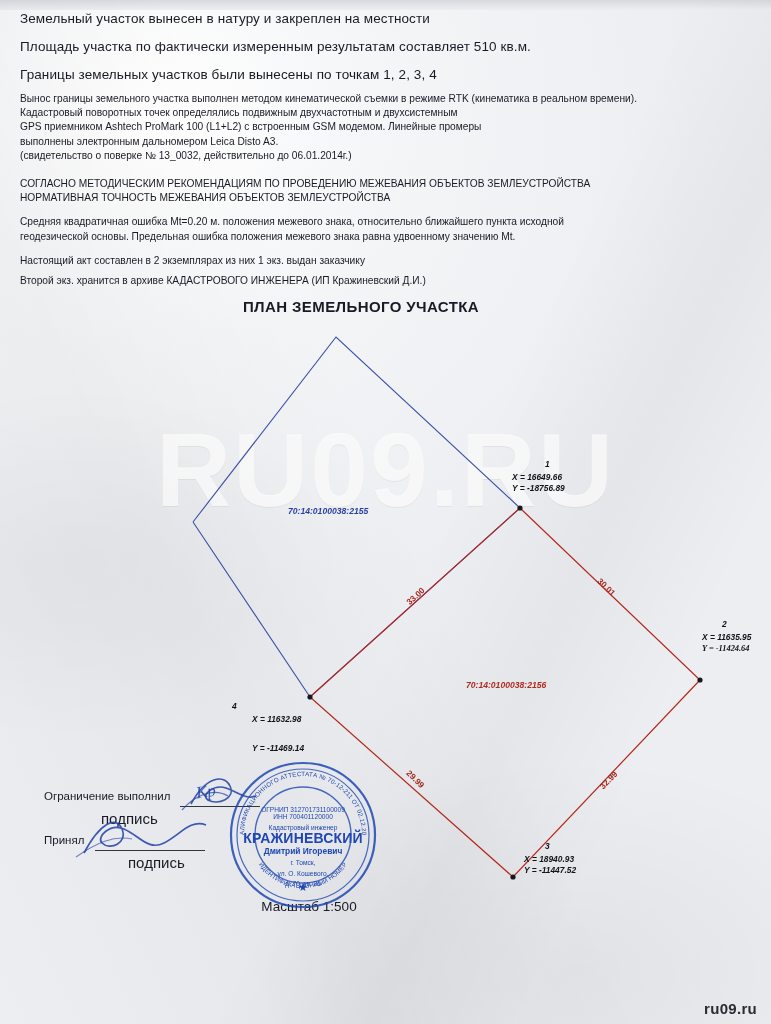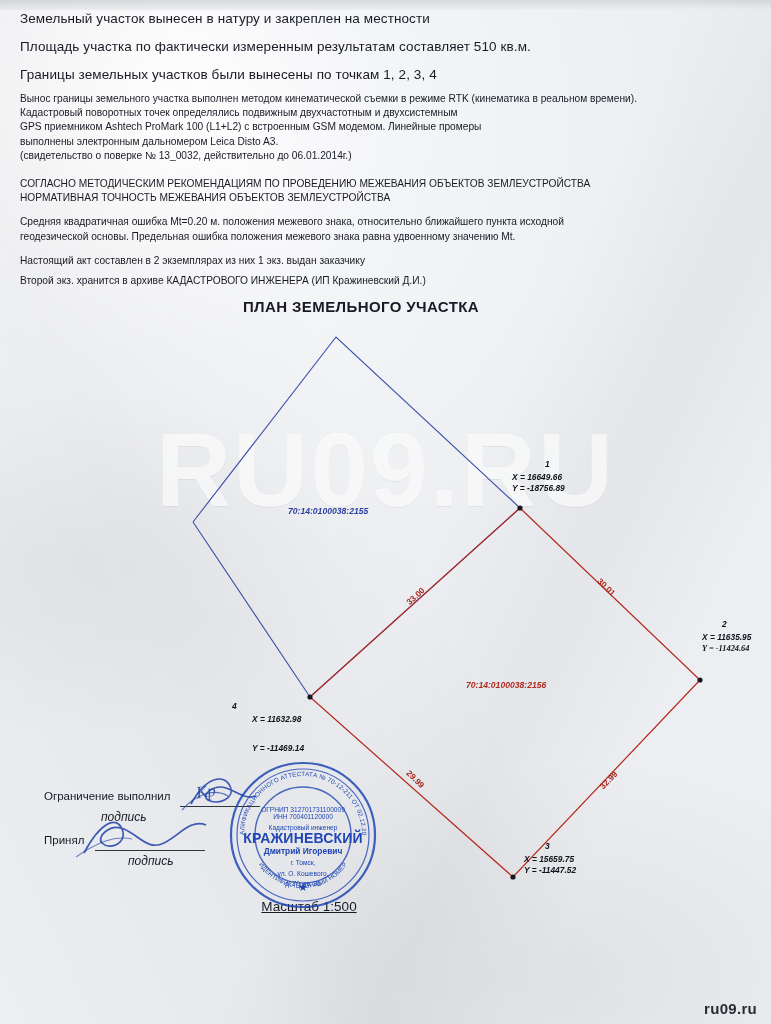--- a/index.html
+++ b/index.html
@@ -118,38 +118,36 @@
     white-space: pre;
   }
 
   .scale {
     position: absolute;
     top: 899px;
     left: 0;
     width: 618px;
     text-align: center;
     font-size: 13.5px;
-    text-decoration: underline;
   }
 
   
   .sigrow {
     position: absolute;
     font-size: 11.5px;
     white-space: pre;
   }
   .sigline {
     position: absolute;
     border-bottom: 1px solid #33353c;
   }
   .sigcap {
     position: absolute;
-    font-size: 12px;
-    white-space: pre;
-    font-style: italic;
+    font-size: 15px;
+    white-space: pre;
   }
   .handwrite {
     position: absolute;
     color: #1e3fa8;
     font-family: "Liberation Serif", serif;
     font-style: italic;
     font-size: 17px;
     transform: rotate(-9deg);
     opacity: .85;
     white-space: pre;
@@ -251,21 +249,21 @@
 
     <div class="lbl lbl-pt" style="left:545px; top:139px;">1</div>
     <div class="lbl lbl-pt" style="left:512px; top:152px;">X = 16649.66</div>
     <div class="lbl lbl-pt" style="left:512px; top:163px;">Y = -18756.89</div>
 
     <div class="lbl lbl-pt" style="left:722px; top:299px;">2</div>
     <div class="lbl lbl-pt" style="left:702px; top:312px;">X = 11635.95</div>
     <div class="lbl lbl-pt" style="left:702px; top:323px;font-family:Liberation Serif, serif;">Y = -11424.64</div>
 
     <div class="lbl lbl-pt" style="left:545px; top:521px;">3</div>
-    <div class="lbl lbl-pt" style="left:524px; top:534px;">X = 15659.75</div>
+    <div class="lbl lbl-pt" style="left:524px; top:534px;">X = 18940.93</div>
     <div class="lbl lbl-pt" style="left:524px; top:545px;">Y = -11447.52</div>
 
     <div class="lbl lbl-pt" style="left:232px; top:381px;">4</div>
     <div class="lbl lbl-pt" style="left:252px; top:394px;">X = 11632.98</div>
     <div class="lbl lbl-pt" style="left:252px; top:423px;">Y = -11469.14</div>
 
     <div class="dist" style="left:405px; top:271px; transform: rotate(-43deg);">33.00</div>
     <div class="dist" style="left:596px; top:262px; transform: rotate(44deg);">30.01</div>
     <div class="dist" style="left:405px; top:454px; transform: rotate(44deg);">29.99</div>
     <div class="dist" style="left:598px; top:455px; transform: rotate(-46deg);">32.99</div>

